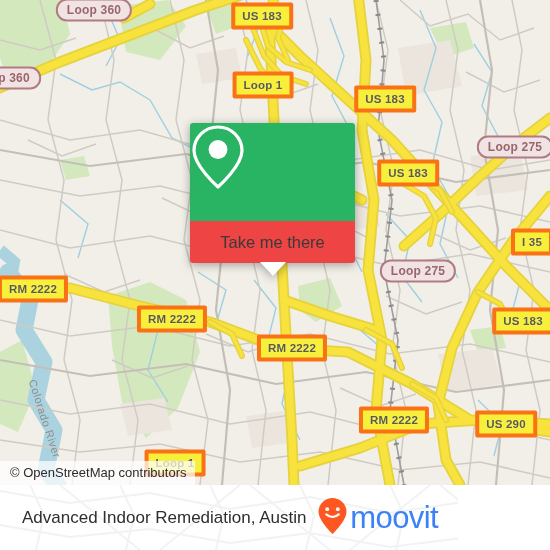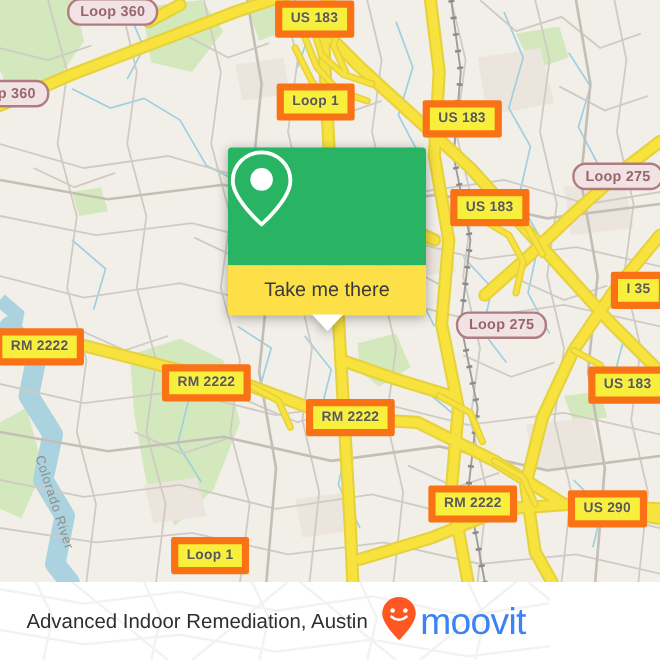--- a/index.html
+++ b/index.html
@@ -24,21 +24,21 @@
   .shield {
     position: absolute;
     font-weight: bold;
     white-space: nowrap;
     line-height: 1;
     transform: translate(-50%, -50%);
     letter-spacing: 0.2px;
   }
   .shield.yellow {
     background: #f7ef3a;
-    border: 6px solid #f97316;
+    border: 4px solid #f97316;
     color: #5d5a4c;
     font-size: 11.5px;
     padding: 3.5px 7px 4px;
     border-radius: 2px;
     text-shadow: 0 0 2px rgba(255,255,255,.4);
   }
   .shield.mauve {
     background: #f1e3e4;
     border: 2px solid #b07c82;
     color: #99666c;
@@ -63,21 +63,21 @@
     border-radius: 3px;
     filter: drop-shadow(0 2px 5px rgba(0,0,0,.33));
   }
   .card-top {
     background: #28b463;
     height: 98px;
     border-radius: 3px 3px 0 0;
     display: flex; align-items: center; justify-content: center;
   }
   .card-bottom {
-    background: #fde047;
+    background: #ef4444;
     height: 42px;
     border-radius: 0 0 3px 3px;
     display: flex; align-items: center; justify-content: center;
     position: relative;
   }
   .card-bottom-label {
     color: #3a3a3a;
     font-size: 16.5px;
   }
   .card-pointer {
@@ -344,20 +344,21 @@
             <circle cx="28" cy="26.5" r="9.4" fill="#ffffff"></circle>
           </svg>
         </span>
       </div>
       <div class="card-bottom">
         <span class="card-bottom-label">Take me there</span>
         <span class="card-pointer"></span>
       </div>
     </div>
 
+    <div class="attribution">© OpenStreetMap contributors</div>
   </div>
 
   <div class="footer">
 
     <svg class="footer-watermark" viewBox="0 0 550 65">
       <g fill="none" stroke="#b9b9b9" stroke-width="2">
         <path d="M0 6 L70 18 L150 8 L230 24 L310 12 L390 28 L470 16 L550 30"></path>
         <path d="M0 40 L70 52 L150 44 L230 58 L310 48 L390 62 L470 52 L550 64"></path>
         <path d="M30 0 L44 30 L36 65"></path>
         <path d="M120 0 L134 30 L126 65"></path>

